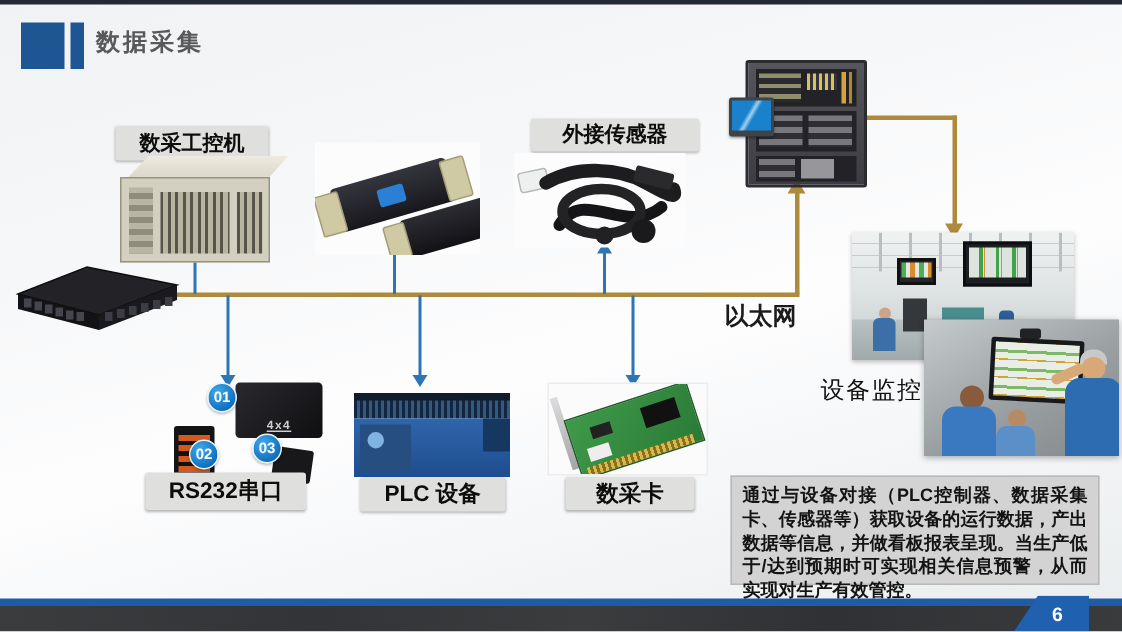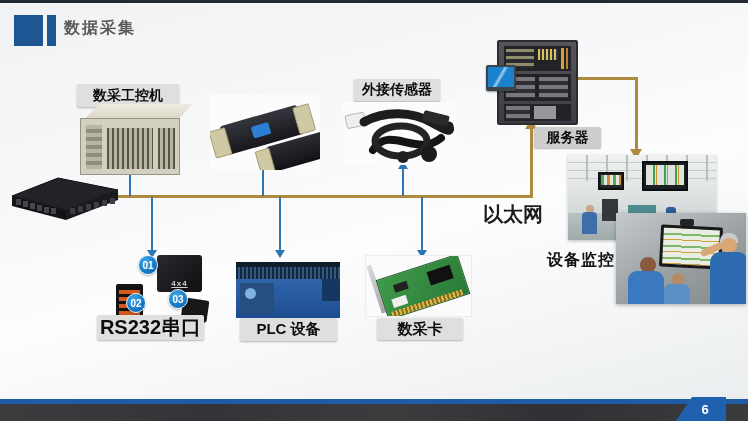--- a/index.html
+++ b/index.html
@@ -13,28 +13,28 @@
   .top-strip{left:0;top:0;width:748px;height:3px;background:#232a33;}
   .hd-sq{left:14px;top:15px;width:29px;height:31px;background:#1d5693;}
   .hd-bar{left:47px;top:15px;width:9px;height:31px;background:#1d5693;}
   .hd-title{left:64px;top:18px;font-size:16px;font-weight:600;color:#58595b;letter-spacing:2px;}
   
   .tag{background:#dfdfdd;border-radius:2px;box-shadow:0 1px 2px rgba(0,0,0,.28);
        display:flex;align-items:center;justify-content:center;
        font-size:14px;font-weight:bold;color:#0d0d0d;white-space:nowrap;}
   .tag-ipc{left:77px;top:84px;width:102px;height:23px;}
   .tag-rs485{left:221px;top:74px;width:92px;height:23px;}
-  .tag-sensor{left:354px;top:79px;width:86px;height:22px;}
+  .tag-sensor{left:354px;top:79px;width:112px;height:22px;}
   .tag-server{left:534px;top:127px;width:67px;height:21px;background:#cdcdcb;}
   .tag-switch{left:13px;top:219px;width:88px;height:23px;font-size:15px;}
-  .tag-rs232{left:97px;top:315px;width:107px;height:25px;font-size:20px;}
+  .tag-rs232{left:97px;top:315px;width:107px;height:25px;font-size:15px;}
   .tag-plc{left:240px;top:318px;width:97px;height:23px;font-size:15px;text-align:center;}
   .tag-daq{left:377px;top:318px;width:86px;height:22px;font-size:15px;}
-  .lbl-eth{left:483px;top:201px;font-size:20px;font-weight:600;color:#1b1b1b;}
-  .lbl-mon{left:547px;top:250px;font-size:16px;font-weight:bold;color:#101010;letter-spacing:1px;}
+  .lbl-eth{left:483px;top:201px;font-size:16px;font-weight:600;color:#1b1b1b;}
+  .lbl-mon{left:547px;top:250px;font-size:16px;font-weight:normal;color:#101010;letter-spacing:1px;}
   
   .oline{background:#ad8a3c;}
   .eth-h{left:55px;top:195px;width:478px;height:3px;}
   .eth-v{left:530px;top:127px;width:3px;height:69px;}
   .srv-h{left:578px;top:77px;width:60px;height:3px;}
   .srv-v{left:635px;top:77px;width:3px;height:73px;}
   .arr{width:0;height:0;}
   .arr-up-o{border-left:6px solid transparent;border-right:6px solid transparent;border-bottom:10px solid #ad8a3c;}
   .arr-dn-o{border-left:6px solid transparent;border-right:6px solid transparent;border-top:10px solid #ad8a3c;}
   .bline{background:#2e75b6;width:2px;}
@@ -70,21 +70,21 @@
   .srv-cab1{position:absolute;left:57px;top:2px;width:3px;height:21px;background:#d4a43c;}
   .srv-cab2{position:absolute;left:62px;top:2px;width:2px;height:21px;background:#b5862e;}
   .srv-slot{position:absolute;background:repeating-linear-gradient(180deg,#77777d 0 4px,#2e2e33 4px 8px);}
   .srv-panel{position:absolute;left:30px;top:2px;width:22px;height:13px;background:#97979b;}
   .monitor{left:486px;top:65px;width:30px;height:26px;background:#3c4349;border-radius:2px;box-shadow:0 1px 2px rgba(0,0,0,.4);}
   .mon-scr{position:absolute;left:2px;top:2px;right:2px;bottom:4px;
            background:linear-gradient(120deg,#1a82cc 40%,#9fd0ef 48%,#1a82cc 56%);}
   
   .switch{left:2px;top:174px;width:120px;height:48px;}
   
-  .box4x4{left:157px;top:255px;width:45px;height:37px;background:linear-gradient(135deg,#2a2a2e,#0f0f12);
+  .box4x4{left:157px;top:255px;width:58px;height:37px;background:linear-gradient(135deg,#2a2a2e,#0f0f12);
           border-radius:3px;display:flex;align-items:flex-end;justify-content:center;
           color:#cfcfcf;font-size:8px;font-weight:bold;padding-bottom:4px;box-sizing:border-box;letter-spacing:1px;text-decoration:underline;}
   .orangedev{left:116px;top:284px;width:27px;height:34px;background:#141414;border-radius:2px;padding:3px;box-sizing:border-box;}
   .orangedev .grid{width:100%;height:100%;background:repeating-linear-gradient(180deg,#111 0 3px,#d4591c 3px 7px);}
   .partialdev{left:182px;top:299px;width:26px;height:22px;background:#18181a;border-radius:2px;transform:rotate(8deg);}
   .badge{width:20px;height:20px;border-radius:50%;border:1px solid #e8f4fc;box-sizing:border-box;
          background:radial-gradient(circle at 35% 30%,#3fa9e8,#0e6cbd 75%);
          color:#fff;font-size:10px;font-weight:bold;display:flex;align-items:center;justify-content:center;
          box-shadow:0 1px 2px rgba(0,0,0,.3);}
   .b01{left:138px;top:255px;text-align:right;}
@@ -226,21 +226,20 @@
       <div class="srv-slot" style="left:35px;top:3px;width:29px;height:21px;"></div>
     </div>
     <div class="srv-sec srv-b">
       <div class="srv-slot" style="left:2px;top:2px;width:24px;height:13px;"></div>
       <div class="srv-panel"></div>
     </div>
   </div>
   <div class="abs monitor">
     <div class="mon-scr"></div>
   </div>
-  <div class="abs tag tag-server">服务器</div>
 
   <div class="abs switch">
     <svg width="120" height="48" viewBox="0 0 120 48">
       <polygon points="10,22 56,4 116,16 64,36" fill="#232327" stroke="#0e0e10" stroke-width="1"></polygon>
       <polygon points="10,22 64,36 64,46 10,32" fill="#131316"></polygon>
       <polygon points="64,36 116,16 116,26 64,46" fill="#1a1a1e"></polygon>
       <rect x="14" y="25" width="5" height="6" fill="#45454d"></rect>
         <rect x="21" y="27" width="5" height="6" fill="#45454d"></rect>
       <rect x="28" y="29" width="5" height="6" fill="#45454d"></rect>
         <rect x="35" y="31" width="5" height="6" fill="#45454d"></rect>
@@ -310,18 +309,19 @@
     <div class="abs pa-hair"></div>
     <div class="abs pa-head"></div>
     <div class="abs pa-body"></div>
     <div class="abs pb-head"></div>
     <div class="abs pb-body"></div>
     <div class="abs pc-head"></div>
     <div class="abs pc-body"></div>
   </div>
   <div class="abs lbl-mon">设备监控</div>
 
+  <div class="abs desc">通过与设备对接（PLC控制器、数据采集卡、传感器等）获取设备的运行数据，产出数据等信息，并做看板报表呈现。当生产低于/达到预期时可实现相关信息预警，从而实现对生产有效管控。</div>
 
   <div class="abs foot-blue"></div>
   <div class="abs foot-dark"></div>
   <div class="abs page-badge">6</div>
 
 </div>
 
 </body></html>

